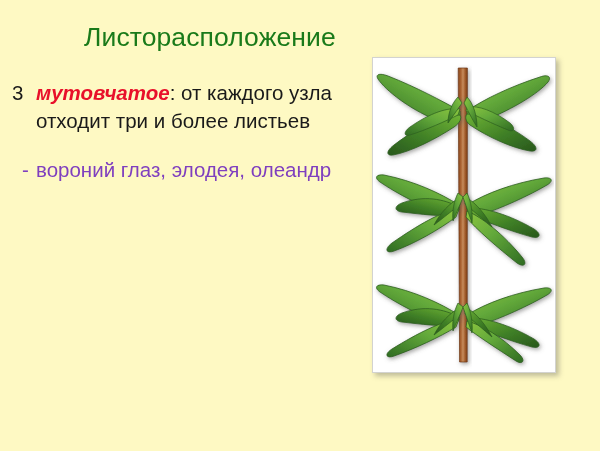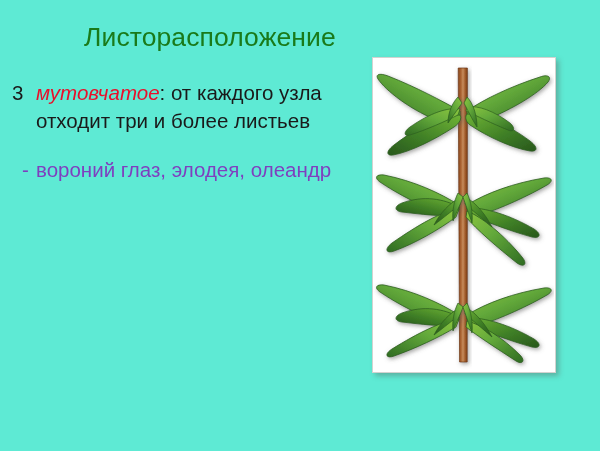--- a/index.html
+++ b/index.html
@@ -8,21 +8,21 @@
     padding: 0;
     background: #ffffff;
   }
   body {
     font-family: "Liberation Sans", sans-serif;
   }
   #slide {
     position: relative;
     width: 600px;
     height: 451px;
-    background: #5eead4;
+    background: #fef9c3;
     overflow: hidden;
   }
 
   
   #slide-title {
     position: absolute;
     left: 84px;
     top: 2px;
     width: 470px;
     font-size: 26.5px;
@@ -50,21 +50,21 @@
     padding-left: 24px;
   }
   .bullet-para .marker {
     display: inline-block;
     width: 24px;
     margin-left: -24px;
     color: #1a1a1a;
   }
   .term {
     color: #e8102a;
-    font-weight: normal;
+    font-weight: bold;
     font-style: italic;
   }
   #examples-para {
     padding-left: 24px;
     font-size: 20.5px;
     line-height: 28.5px;
     color: #7f3fbf;
   }
   #examples-para .dash {
     display: inline-block;

